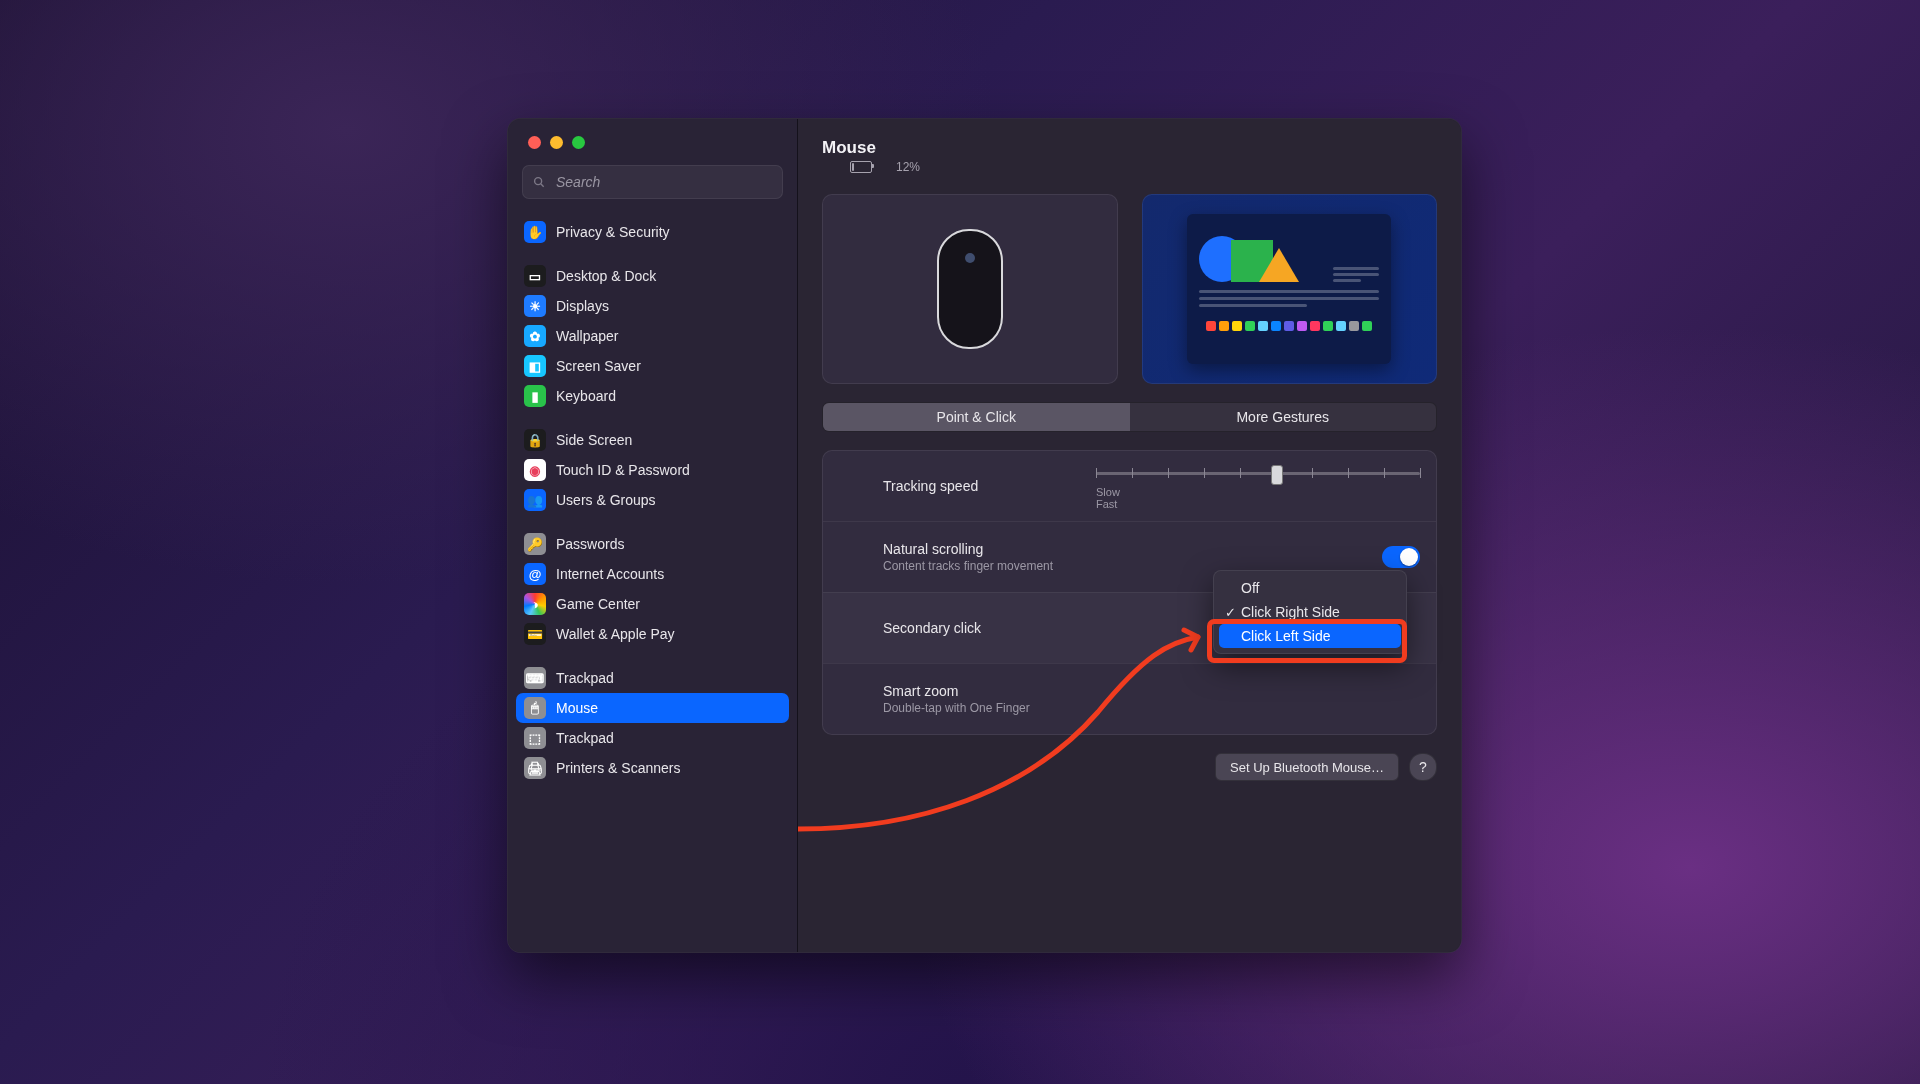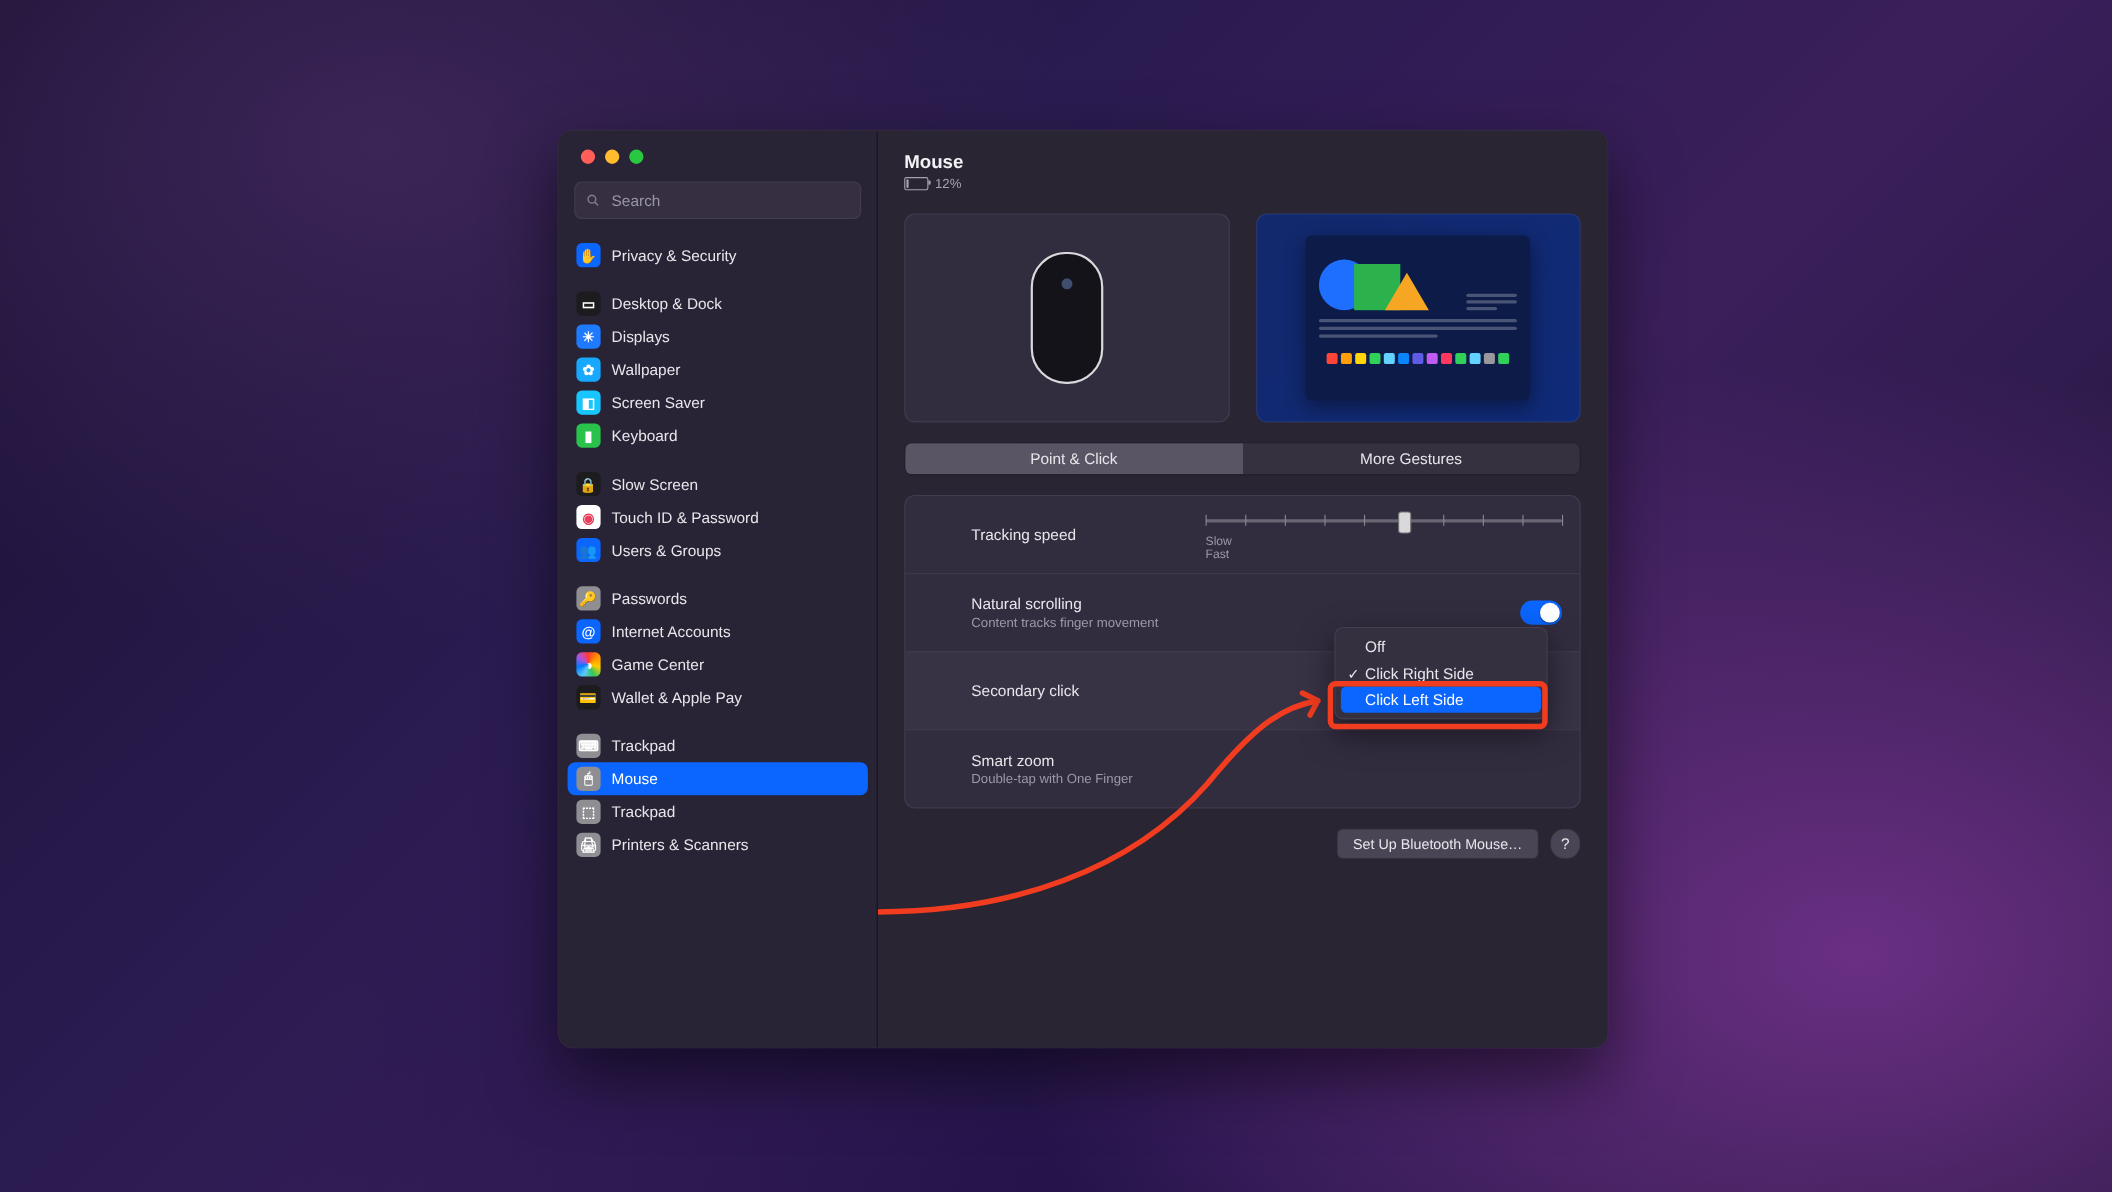--- a/index.html
+++ b/index.html
@@ -24,38 +24,38 @@
   .traffic{display:flex;gap:9px;margin-left:20px;}
   .tdot{width:13px;height:13px;border-radius:50%;}
   .tred{background:#ff5f57;} .tyel{background:#febc2e;} .tgrn{background:#28c840;}
   
   .search-wrap{padding:0 14px 10px;}
   .search{display:flex;align-items:center;height:32px;border-radius:7px;
     background:rgba(255,255,255,0.06);border:1px solid rgba(255,255,255,0.07);
     padding:0 9px;gap:8px;}
   .search svg{opacity:.7}
   .search input{flex:1;background:none;border:none;outline:none;color:#fde047;
-    font-size:14px;}
+    font-size:14px;font-style:italic;}
   .search input::placeholder{color:#9a96a3;}
   
   .navlist{flex:1;overflow:auto;padding:4px 8px 16px;}
   .navgroup{margin-top:14px;}
   .navgroup:first-child{margin-top:4px;}
   .navitem{display:flex;align-items:center;gap:10px;height:30px;
     padding:0 8px;border-radius:7px;font-size:14px;color:#e8e6ea;cursor:default;}
   .navitem.selected{background:#0a66ff;color:#fff;}
   .navicon{width:22px;height:22px;border-radius:5px;display:flex;
     align-items:center;justify-content:center;font-size:13px;color:#fff;
     font-weight:700;flex:0 0 22px;}
   
   .chdr{height:53px;padding:10px 24px 0;display:flex;flex-direction:column;
     justify-content:center;}
   .ctitle{font-size:17px;font-weight:700;color:#f3f2f6;}
-  .cbatt{display:flex;align-items:center;gap:6px;font-size:12px;color:#a6a2ae;
-    margin-top:2px;}
+  .cbatt{display:flex;align-items:center;gap:24px;font-size:12px;color:#a6a2ae;
+    margin-top:2px;margin-left:28px;}
   .batt-icon{width:20px;height:10px;border:1px solid #a6a2ae;border-radius:2px;
     position:relative;}
   .batt-icon:after{content:"";position:absolute;right:-3px;top:2px;width:2px;
     height:4px;background:#a6a2ae;border-radius:0 1px 1px 0;}
   .batt-fill{position:absolute;left:1px;top:1px;bottom:1px;width:12%;
     background:#a6a2ae;border-radius:1px;}
   
   .cbody{flex:1;padding:12px 24px 20px;display:flex;flex-direction:column;
     gap:18px;position:relative;}
   .cards{display:flex;gap:24px;}
@@ -186,21 +186,21 @@
             <span>Screen Saver</span>
           </div>
           <div class="navitem">
             <div class="navicon" style="background: rgb(41, 194, 74); color: rgb(255, 255, 255);">▮</div>
             <span>Keyboard</span>
           </div>
         </div>
         <div class="navgroup">
           <div class="navitem">
             <div class="navicon" style="background: rgb(28, 28, 30); color: rgb(255, 255, 255);">🔒</div>
-            <span>Slow Screen</span>
+            <span>Side Screen</span>
           </div>
           <div class="navitem">
             <div class="navicon" style="background: rgb(255, 255, 255); color: rgb(232, 62, 91);">◉</div>
             <span>Touch ID &amp; Password</span>
           </div>
           <div class="navitem">
             <div class="navicon" style="background: rgb(10, 102, 255); color: rgb(255, 255, 255);">👥</div>
             <span>Users &amp; Groups</span>
           </div>
         </div>

